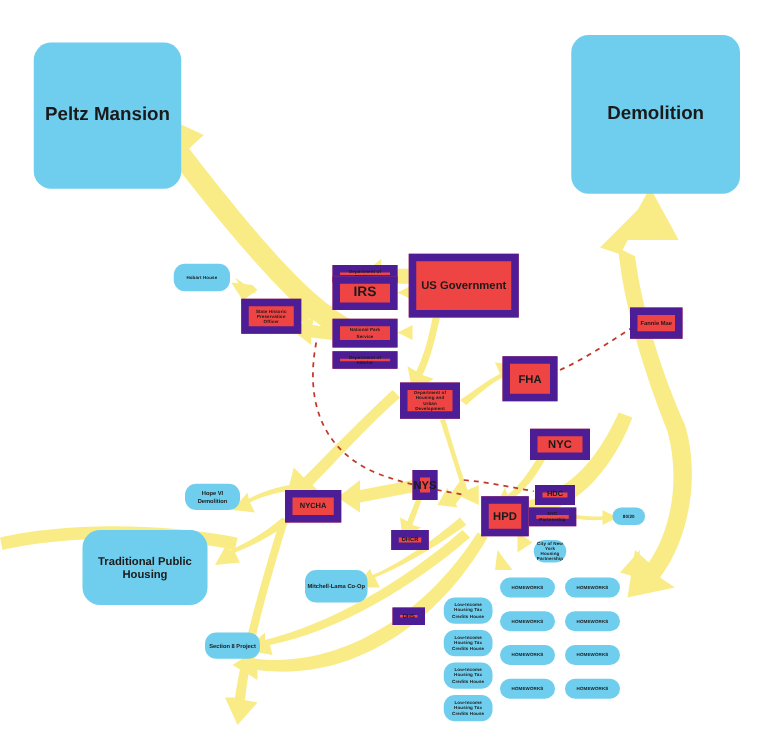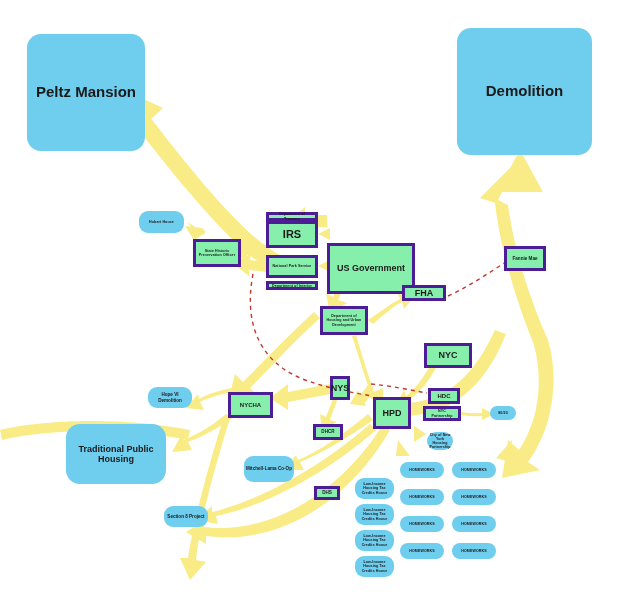--- a/index.html
+++ b/index.html
@@ -9,21 +9,21 @@
   }
   #stage{position:absolute;left:0;top:0;width:622px;height:602px;}
   #arrows{position:absolute;left:0;top:0;width:622px;height:602px;}
   .node{
     position:absolute;box-sizing:border-box;
     display:flex;align-items:center;justify-content:center;
     text-align:center;line-height:1.12;
     color:#1d1d1d;z-index:5;
   }
   .green{
-    background:#86efac;border:3px solid #4c1d95;color:#1a1a1a;
+    background:#ef4444;border:6px solid #4c1d95;color:#1a1a1a;
   }
   .blue{
     background:#6fcdee;border-radius:9px;color:#1a1a1a;
   }
   .blue.sq{border-radius:14px;}
   .t-xxs{font-size:3.6px;font-weight:bold;letter-spacing:.1px;}
   .t-xs{font-size:4.6px;font-weight:bold;}
   .t-s{font-size:6px;font-weight:bold;}
   .t-m{font-size:9px;font-weight:bold;}
   .t-l{font-size:11px;font-weight:bold;}
@@ -126,42 +126,42 @@
       </div>
       <div class="node green t-l pad" style="left: 266px; top: 221px; width: 52px; height: 27px;">
         <span>IRS</span>
       </div>
       <div class="node green t-xxs pad" style="left: 266px; top: 255px; width: 52px; height: 23px;">
         <span>National Park Service</span>
       </div>
       <div class="node green t-xxs pad" style="left: 266px; top: 281px; width: 52px; height: 9px;">
         <span>Department of Interior</span>
       </div>
-      <div class="node green t-m pad" style="left: 327px; top: 203px; width: 88px; height: 51px; margin-top: 40px;">
+      <div class="node green t-m pad" style="left: 327px; top: 203px; width: 88px; height: 51px;">
         <span>US Government</span>
       </div>
       <div class="node green t-xxs pad" style="left: 320px; top: 306px; width: 48px; height: 29px;">
         <span>Department of Housing and Urban Development</span>
       </div>
-      <div class="node green t-m pad" style="left: 402px; top: 285px; width: 44px; height: 16px;">
+      <div class="node green t-m pad" style="left: 402px; top: 285px; width: 44px; height: 36px;">
         <span>FHA</span>
       </div>
       <div class="node green t-xs pad" style="left: 504px; top: 246px; width: 42px; height: 25px;">
         <span>Fannie Mae</span>
       </div>
       <div class="node green t-m pad" style="left: 424px; top: 343px; width: 48px; height: 25px;">
         <span>NYC</span>
       </div>
       <div class="node green t-m pad" style="left: 330px; top: 376px; width: 20px; height: 24px;">
         <span>NYS</span>
       </div>
       <div class="node green t-s pad" style="left: 428px; top: 388px; width: 32px; height: 16px;">
         <span>HDC</span>
       </div>
-      <div class="node green t-m pad" style="left: 373px; top: 397px; width: 38px; height: 32px;">
+      <div class="node green t-m pad" style="left: 385px; top: 397px; width: 38px; height: 32px;">
         <span>HPD</span>
       </div>
       <div class="node green t-s pad" style="left: 228px; top: 392px; width: 45px; height: 26px;">
         <span>NYCHA</span>
       </div>
       <div class="node green t-xs pad" style="left: 313px; top: 424px; width: 30px; height: 16px;">
         <span>DHCR</span>
       </div>
       <div class="node green t-xs pad" style="left: 314px; top: 486px; width: 26px; height: 14px;">
         <span>DHS</span>

